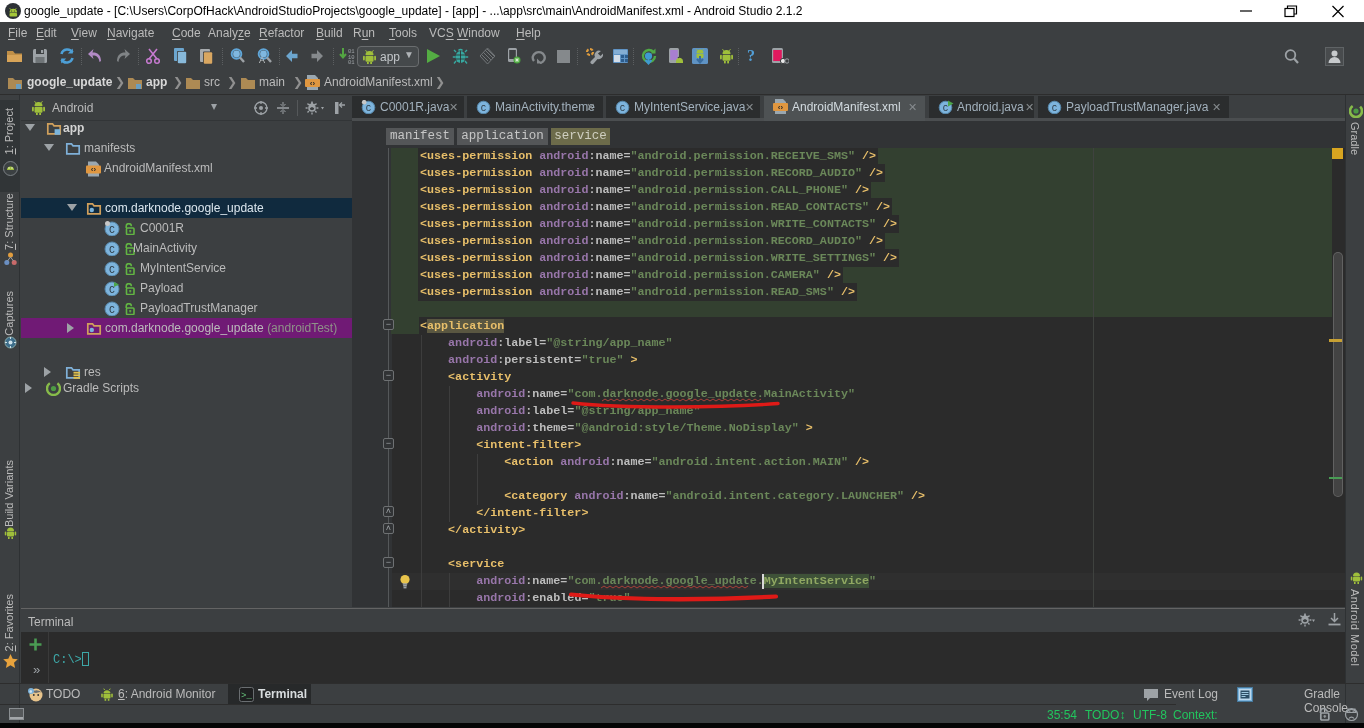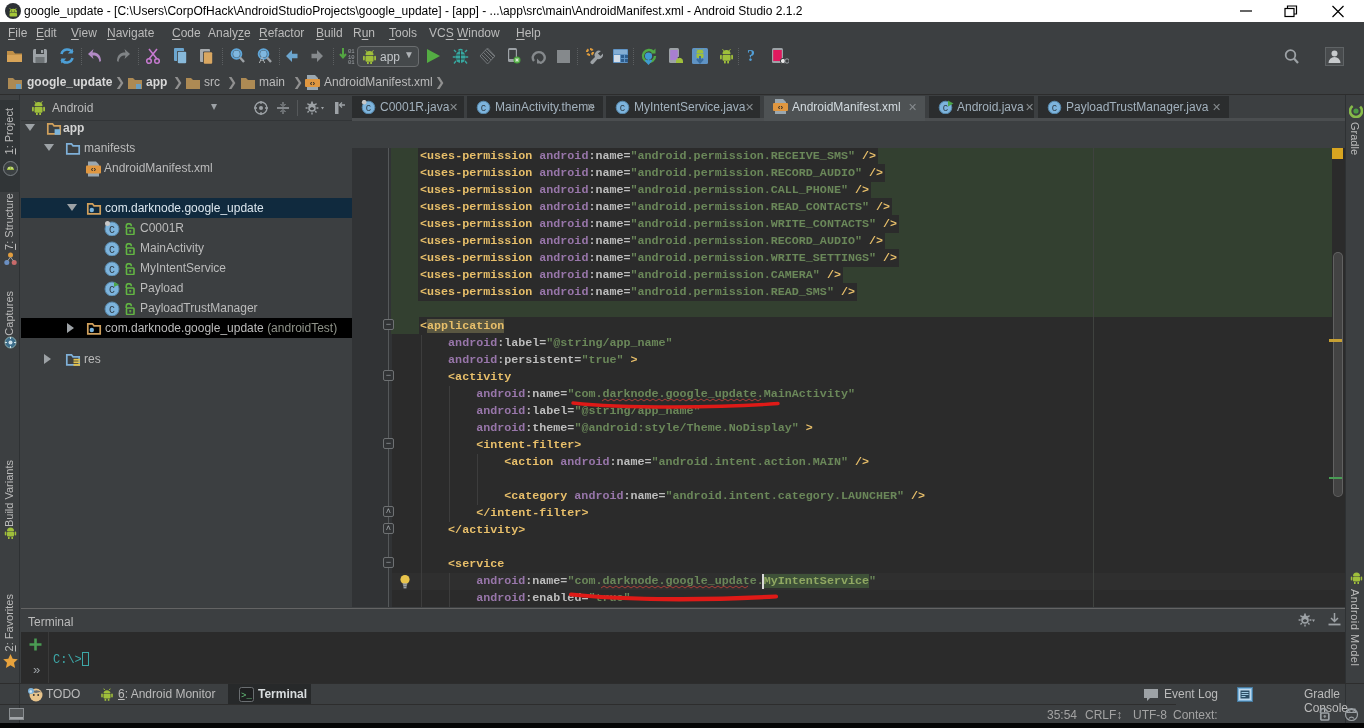--- a/index.html
+++ b/index.html
@@ -71,21 +71,21 @@
 #termhead { position:absolute; left:0; top:1px; width:1324px; height:24px;
   border-top:1px solid #646464; color:#bbbbbb; font-size:12px; }
 #termbody { position:absolute; left:0; top:25px; width:1324px; height:51px; background:#2b2b2b; }
 #termtools { position:absolute; left:0; top:0; width:28px; height:51px; border-right:1px solid #3a3a3a; }
 #termtext { position:absolute; left:32px; top:20px; color:#3da8a8;
   font:12px "Liberation Mono",monospace; }
 
 #twbar { left:0; top:683px; width:1364px; height:21px; border-top:1px solid #2d2d2d;
   color:#bbbbbb; font-size:12px; }
 #statusbar { left:0; top:704px; width:1176px; height:19px; border-top:1px solid #2d2d2d;
-  color:#a3a3a3; font-size:12px; }
+  color:#22c55e; font-size:12px; }
 #blackstrip { left:0; top:723px; width:1364px; height:5px; background:#050505; }
 </style>
 </head>
 <body>
 <div id="app">
   <div id="titlebar" class="abs">
     <svg class="abs" style="left:5px;top:3px" width="16" height="16">
         <circle cx="8" cy="8" r="8" fill="#2d3135"></circle>
         <path d="M4.5 9.5 a3.8 3.8 0 0 1 7.6 0 z" fill="#a4c639"></path>
         <path d="M5.6 6.6 L4.8 5.2 M10.4 6.6 L11.2 5.2" stroke="#a4c639" stroke-width="0.9"></path>
@@ -455,21 +455,21 @@
       <div class="trow" style="top:120px">
         <svg class="ticon" style="left:83px" width="16" height="15">
             <circle cx="8" cy="8" r="7" fill="#7db4dd" stroke="#5788ab"></circle>
             <text x="8" y="11.5" font-size="10" font-family="Liberation Mono" fill="#2c3a44" text-anchor="middle">C</text>
           </svg>
         <svg class="ticon" style="left:103px;top:5px" width="11" height="12">
             <path d="M2.2 5 v-1.8 a2.6 2.6 0 0 1 5.2 0" fill="none" stroke="#62b543" stroke-width="1.6"></path>
             <rect x="2.5" y="5" width="7.5" height="6.5" rx="1" fill="none" stroke="#62b543" stroke-width="1.6"></rect>
             <path d="M6.2 7 v2.5 M5 8 h2.4" stroke="#62b543"></path>
           </svg>
-        <span class="lbl" style="left:119px">MainActivity</span>
+        <span class="lbl" style="left:112px">MainActivity</span>
         </div>
       <div class="trow" style="top:140px">
         <svg class="ticon" style="left:83px" width="16" height="15">
             <circle cx="8" cy="8" r="7" fill="#7db4dd" stroke="#5788ab"></circle>
             <text x="8" y="11.5" font-size="10" font-family="Liberation Mono" fill="#2c3a44" text-anchor="middle">C</text>
           </svg>
         <svg class="ticon" style="left:103px;top:5px" width="11" height="12">
             <path d="M2.2 5 v-1.8 a2.6 2.6 0 0 1 5.2 0" fill="none" stroke="#62b543" stroke-width="1.6"></path>
             <rect x="2.5" y="5" width="7.5" height="6.5" rx="1" fill="none" stroke="#62b543" stroke-width="1.6"></rect>
             <path d="M6.2 7 v2.5 M5 8 h2.4" stroke="#62b543"></path>
@@ -494,37 +494,45 @@
             <circle cx="8" cy="8" r="7" fill="#7db4dd" stroke="#5788ab"></circle>
             <text x="8" y="11.5" font-size="10" font-family="Liberation Mono" fill="#2c3a44" text-anchor="middle">C</text>
           </svg>
         <svg class="ticon" style="left:103px;top:5px" width="11" height="12">
             <path d="M2.2 5 v-1.8 a2.6 2.6 0 0 1 5.2 0" fill="none" stroke="#62b543" stroke-width="1.6"></path>
             <rect x="2.5" y="5" width="7.5" height="6.5" rx="1" fill="none" stroke="#62b543" stroke-width="1.6"></rect>
             <path d="M6.2 7 v2.5 M5 8 h2.4" stroke="#62b543"></path>
           </svg>
         <span class="lbl" style="left:119px">PayloadTrustManager</span>
         </div>
-      <div class="trow" style="top:200px;background:#000000">
+      <div class="trow" style="top:200px;background:#701a75">
           <i class="tarr closed" style="left:46px"></i>
         <svg class="ticon" style="left:65px" width="16" height="14">
             <path d="M1.8 12.8 v-10 h4.7 l1.5 2 h6.2 v8 z" fill="none" stroke="#d0a05c" stroke-width="1.7"></path>
             <circle cx="5.8" cy="9" r="2.2" fill="#7ab4dc"></circle>
           </svg>
         <span class="lbl" style="left:84px">com.darknode.google_update <span style="color:#8f9389">(androidTest)</span></span>
         </div>
-      <div class="trow" style="top:231px">
+      <div class="trow" style="top:244px">
           <i class="tarr closed" style="left:23px"></i>
         <svg class="ticon" style="left:44px" width="16" height="15">
             <path d="M1.8 12.8 v-10 h4.7 l1.5 2 h6.2 v8 z" fill="none" stroke="#7fb0d8" stroke-width="1.7"></path>
             <rect x="8.5" y="6.8" width="6.5" height="1.8" fill="#e0c04c"></rect>
             <rect x="8.5" y="9.4" width="6.5" height="1.8" fill="#e0c04c"></rect>
             <rect x="8.5" y="12" width="6.5" height="1.8" fill="#e0c04c"></rect>
           </svg>
         <span class="lbl" style="left:63px">res</span>
+        </div>
+      <div class="trow" style="top:260px">
+          <i class="tarr closed" style="left:4px"></i>
+        <svg class="ticon" style="left:25px" width="15" height="15">
+            <circle cx="7.5" cy="7.5" r="6.5" fill="none" stroke="#87bb4a" stroke-width="2.4" stroke-dasharray="26 8"></circle>
+            <circle cx="7.5" cy="7.5" r="2.6" fill="#4d9b44"></circle>
+          </svg>
+        <span class="lbl" style="left:42px">Gradle Scripts</span>
         </div>
     </div>
   </div>
   <div id="tabsbar" class="abs">
     <div id="tabstrip"></div>
     <div class="tab" style="left:0;width:112px">
       <svg class="abs" style="left:9px;top:4px" width="15" height="14">
           <circle cx="7.5" cy="7.5" r="6.3" fill="#7db4dd" stroke="#5788ab"></circle>
           <text x="7.5" y="10.8" font-size="9" font-family="Liberation Mono" fill="#2c3a44" text-anchor="middle">C</text>
           <circle cx="3.2" cy="2.2" r="2.3" fill="#c7c7c7"></circle>
@@ -567,20 +575,25 @@
       <span class="abs tclose" style="left:96px">✕</span>
       </div>
     <div class="tab" style="left:686px;width:191px">
       <svg class="abs" style="left:9px;top:4px" width="15" height="14">
           <circle cx="7.5" cy="7.5" r="6.3" fill="#7db4dd" stroke="#5788ab"></circle>
           <text x="7.5" y="10.8" font-size="9" font-family="Liberation Mono" fill="#2c3a44" text-anchor="middle">C</text>
         </svg>
       <span class="abs" style="left:28px">PayloadTrustManager.java</span>
       <span class="abs tclose" style="left:174px">✕</span>
       </div>
+  </div>
+  <div id="chips" class="abs">
+    <div class="chip" style="left:34px;width:68px">manifest</div>
+    <div class="chip" style="left:105px;width:91px">application</div>
+    <div class="chip" style="left:199px;width:59px;background:#6c6b4a;color:#cfcfc0">service</div>
   </div>
   <div id="editor" class="abs">
     <div class="abs" style="left:0;top:425px;width:993px;height:17px;background:#2f2f2f"></div>
     <div id="gutter"></div>
     <div id="foldline"></div>
     <div id="greensel"></div>
     <div id="greennotch"></div>
     <div class="abs" style="left:69px;top:187px;width:1px;height:272px;background:#3d3d3d"></div>
     <div class="abs" style="left:97px;top:238px;width:1px;height:136px;background:#3d3d3d"></div>
     <div class="abs" style="left:97px;top:425px;width:1px;height:34px;background:#3d3d3d"></div>
@@ -697,21 +710,21 @@
         <path d="M4.5 5.5 h7 M4.5 7.5 h7 M4.5 9.5 h4" stroke="#9fc8e0" stroke-width="1"></path>
       </svg>
     <span class="abs" style="left:1304px;top:3px">Gradle Console</span>
   </div>
   <div id="statusbar" class="abs">
     <svg class="abs" style="left:9px;top:3px" width="15" height="13">
         <rect x="0.5" y="0.5" width="14" height="11" fill="#55585a" stroke="#8a8e91"></rect>
         <path d="M1 10 h13" stroke="#b8bcbe" stroke-width="1.6"></path>
       </svg>
     <span class="abs" style="left:1047px;top:3px">35:54</span>
-    <span class="abs" style="left:1085px;top:3px">CRLF↕</span>
+    <span class="abs" style="left:1085px;top:3px">TODO↕</span>
     <span class="abs" style="left:1133px;top:3px">UTF-8</span>
     <span class="abs" style="left:1173px;top:3px">Context: &lt;no context&gt;</span>
     <svg class="abs" style="left:1318px;top:2px" width="12" height="14">
         <path d="M2.5 6 v-1.5 a3 3 0 0 1 6 0" fill="none" stroke="#9da2a6" stroke-width="1.7"></path>
         <rect x="2.8" y="6" width="8" height="7" rx="1" fill="none" stroke="#9da2a6" stroke-width="1.7"></rect>
         <path d="M6.8 8 v3 M5.4 9.2 h2.8" stroke="#9da2a6"></path>
       </svg>
     <svg class="abs" style="left:1344px;top:1px" width="15" height="16">
         <circle cx="7.5" cy="8.5" r="6" fill="none" stroke="#9da2a6" stroke-width="1.2"></circle>
         <path d="M3 6.5 a4.8 4.8 0 0 1 9 0 z M4.5 4 L3.8 2.6 M10.5 4 L11.2 2.6" fill="none" stroke="#9da2a6" stroke-width="1.2"></path>

